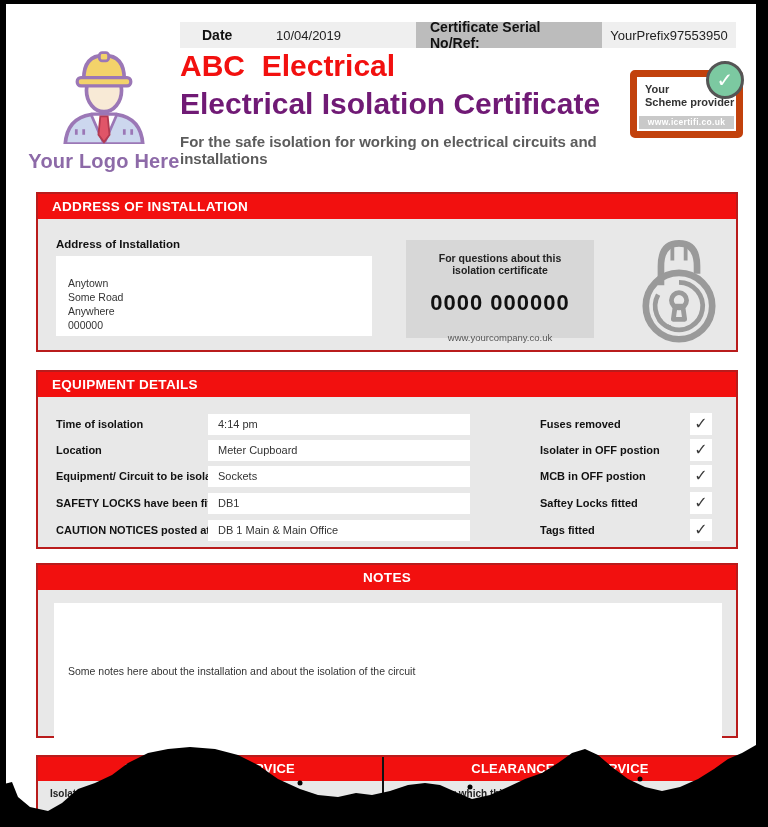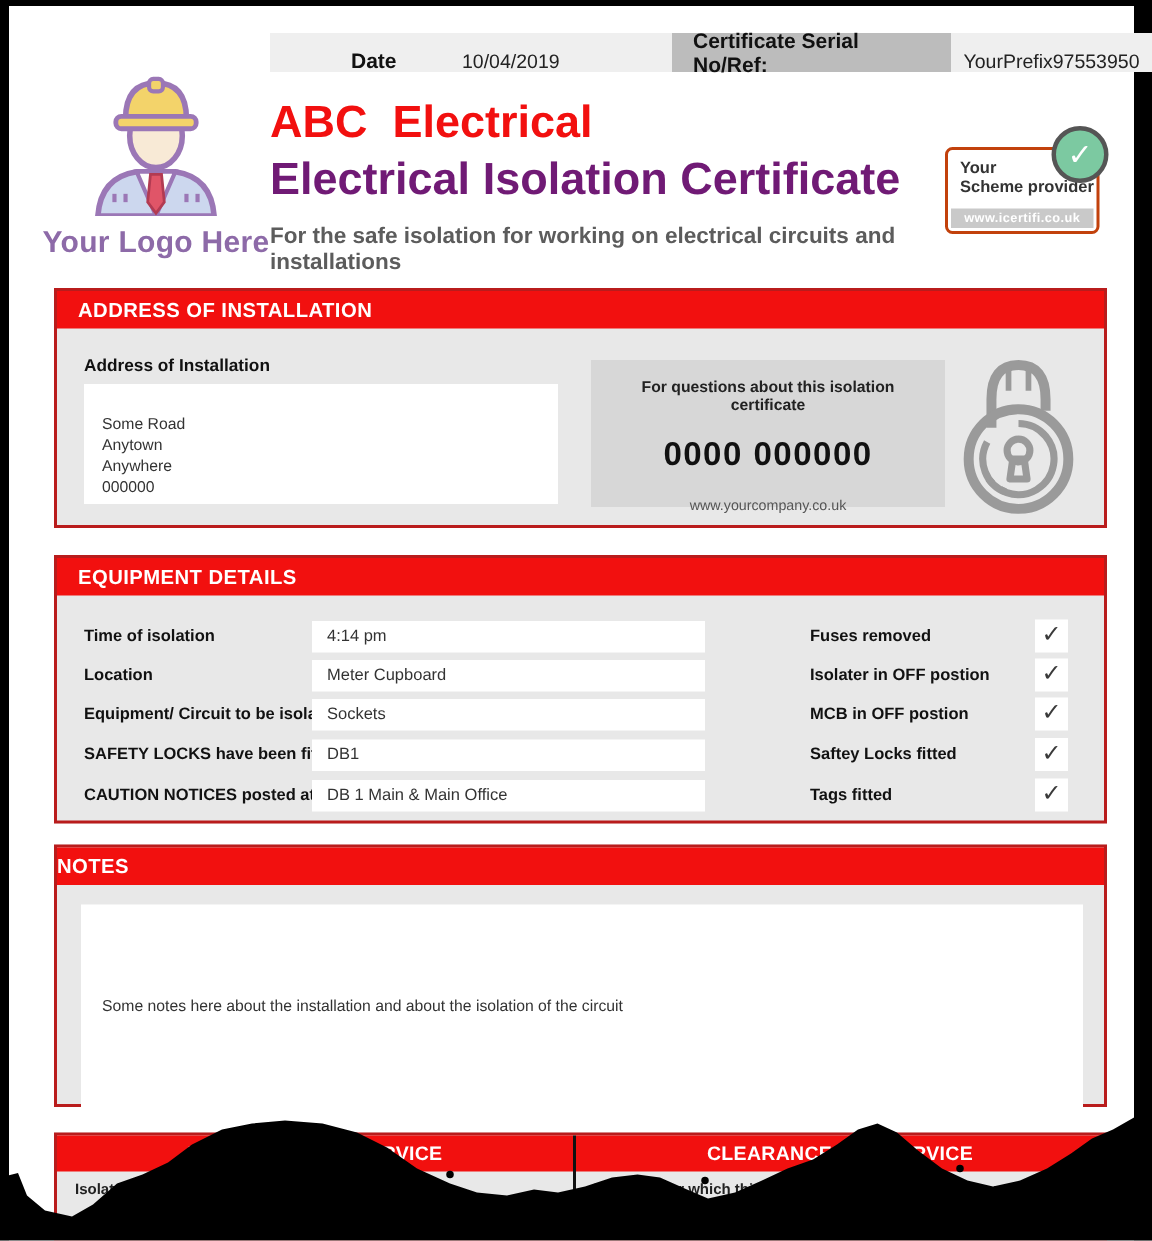--- a/index.html
+++ b/index.html
@@ -5,57 +5,57 @@
   html,body{margin:0;padding:0;}
   body{
     width:768px;height:827px;position:relative;background:#000;
     font-family:"Liberation Sans","DejaVu Sans",sans-serif;
     overflow:hidden;
   }
   .page{position:absolute;left:6px;top:4px;width:750px;height:823px;background:#fff;}
 
   
   .meta-bar{position:absolute;left:174px;top:18px;width:556px;height:26px;background:#efefef;
-    display:flex;align-items:flex-end;font-size:14px;color:#111;padding-left:32px;}
+    display:flex;align-items:center;font-size:14px;color:#111;}
   .meta-label{font-weight:bold;padding-left:22px;width:70px;}
   .meta-date{width:140px;font-size:13px;color:#222;padding-left:4px;}
   .serial-block{background:#bcbcbc;height:100%;display:flex;align-items:center;
     font-weight:bold;padding:0 14px;width:158px;}
   .serial-value{flex:1;text-align:center;font-size:13px;color:#222;}
 
   
   .logo-wrap{position:absolute;left:22px;top:44px;width:152px;text-align:center;}
   .logo-text{margin-top:2px;font-size:20px;font-weight:bold;color:#8d6aa8;letter-spacing:.2px;}
-  .title-block{position:absolute;left:174px;top:60px;width:440px;}
+  .title-block{position:absolute;left:174px;top:44px;width:440px;}
   .company-name{font-size:30px;font-weight:bold;color:#f2100f;white-space:pre;line-height:1.2;}
   .doc-title{font-size:30px;font-weight:bold;color:#701a75;line-height:1.3;}
   .subtitle{margin-top:10px;font-size:15px;font-weight:bold;color:#5c5c5c;}
 
   .badge{position:absolute;left:624px;top:66px;width:99px;height:54px;background:#fff;
-    border:2px solid #c2410c;border-radius:5px;margin-top:28px;}
+    border:7px solid #c2410c;border-radius:5px;}
   .badge-line{font-size:11px;font-weight:bold;color:#333;padding-left:8px;line-height:13px;}
   .badge-line.first{padding-top:6px;}
   .badge-url{position:absolute;left:2px;right:2px;bottom:2px;height:13px;background:#c9c9c9;
     color:#fff;font-size:8.5px;font-weight:bold;text-align:center;line-height:13px;letter-spacing:.3px;}
   .badge-check{position:absolute;right:-8px;top:-16px;width:32px;height:32px;border-radius:50%;
     background:#7cc9a1;border:3px solid #555;color:#fff;font-size:20px;font-weight:bold;
     display:flex;align-items:center;justify-content:center;}
 
   
   .section{position:absolute;left:30px;width:702px;border:2px solid #b91c1c;background:#e8e8e8;box-sizing:border-box;}
   .section-header{background:#f2100f;color:#fff;font-weight:bold;font-size:13.5px;
     height:25px;line-height:25px;padding-left:14px;letter-spacing:.3px;}
-  .section-header.centered{text-align:left;padding-left:0;}
+  .section-header.centered{text-align:center;padding-left:0;}
 
   
   .sec-address{top:188px;height:160px;}
   .addr-label{position:absolute;left:18px;top:44px;font-size:11.5px;font-weight:bold;color:#111;}
   .addr-box{position:absolute;left:18px;top:62px;width:316px;height:80px;background:#fff;
     font-size:10.5px;color:#333;line-height:14px;padding:20px 0 0 12px;box-sizing:border-box;}
-  .contact-box{position:absolute;left:356px;top:46px;width:236px;height:98px;background:#d7d7d7;
+  .contact-box{position:absolute;left:368px;top:46px;width:188px;height:98px;background:#d7d7d7;
     text-align:center;}
   .contact-heading{font-size:10.5px;font-weight:bold;color:#222;padding:12px 10px 0 10px;}
   .contact-phone{font-size:22px;font-weight:bold;color:#111;letter-spacing:1px;margin-top:14px;}
   .contact-url{font-size:9.5px;color:#555;margin-top:16px;}
   .lock-wrap{position:absolute;left:598px;top:38px;width:86px;height:112px;}
 
   
   .sec-equipment{top:366px;height:179px;}
   .eq-row{position:absolute;height:21px;}
   .eq-label{position:absolute;left:18px;font-size:11px;font-weight:bold;color:#111;line-height:21px;white-space:nowrap;}
@@ -119,22 +119,22 @@
     <div class="badge-line first">Your</div>
     <div class="badge-line">Scheme provider</div>
     <div class="badge-url">www.icertifi.co.uk</div>
     <div class="badge-check">✓</div>
   </div>
 
   <div class="section sec-address">
     <div class="section-header">ADDRESS OF INSTALLATION</div>
     <div class="addr-label">Address of Installation</div>
     <div class="addr-box">
+      <div>Anytown</div>
       <div>Some Road</div>
-      <div>Anytown</div>
       <div>Anywhere</div>
       <div>000000</div>
     </div>
     <div class="contact-box">
       <div class="contact-heading">For questions about this isolation certificate</div>
       <div class="contact-phone">0000 000000</div>
       <div class="contact-url">www.yourcompany.co.uk</div>
     </div>
     <div class="lock-wrap">
       <svg width="86" height="112" viewBox="0 0 90 118">

